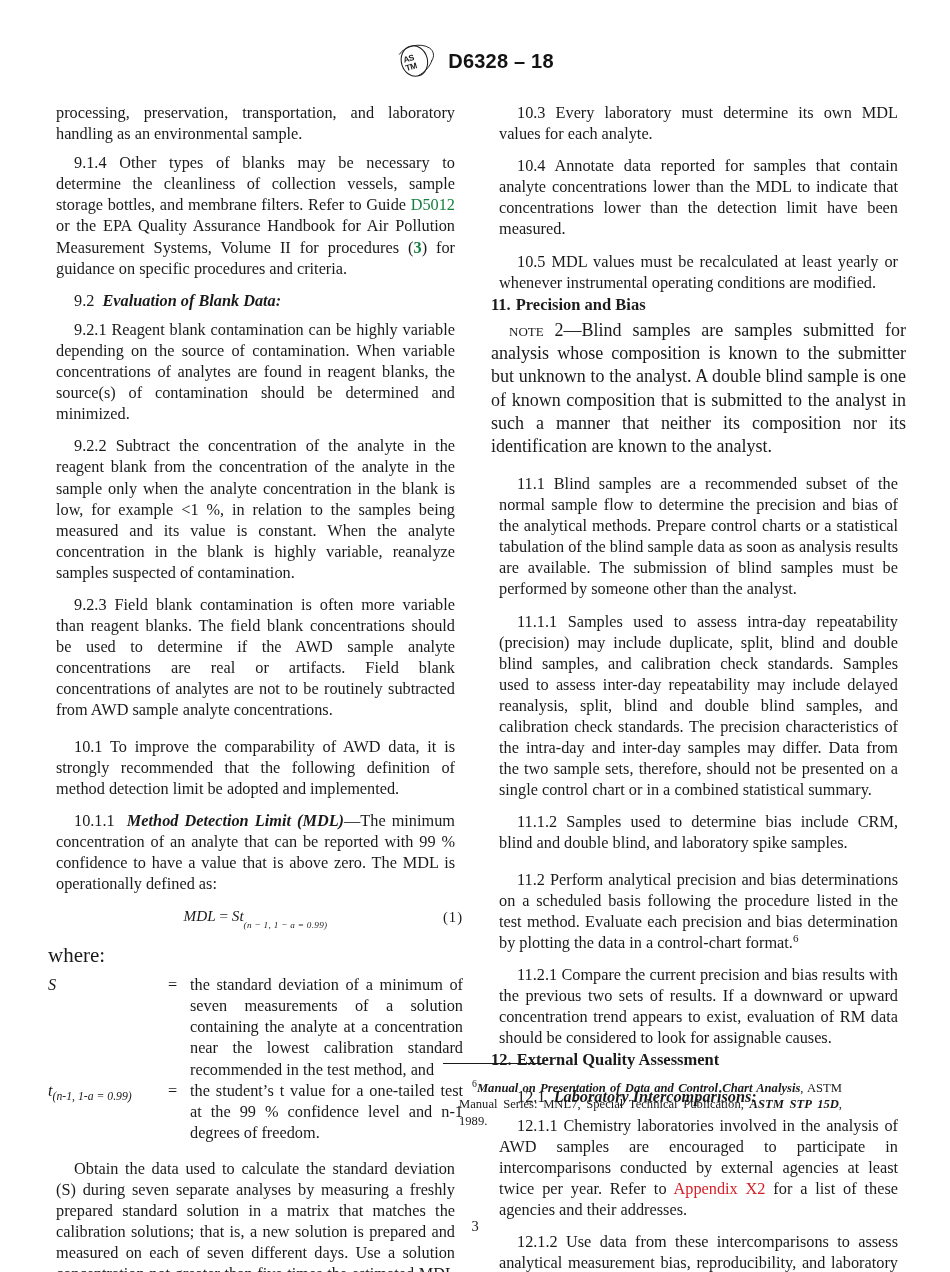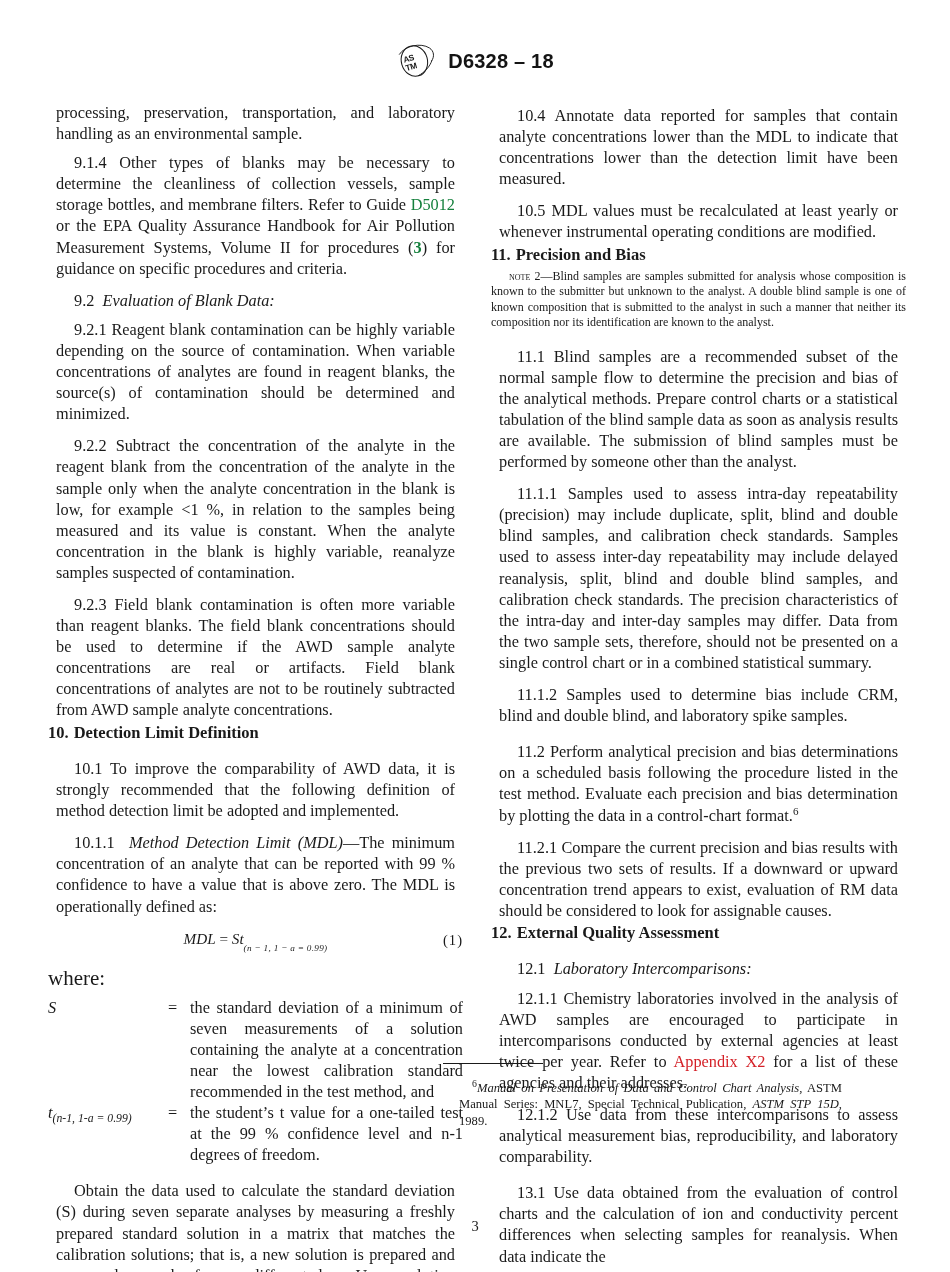--- a/index.html
+++ b/index.html
@@ -85,29 +85,29 @@
   .sec-head {
     font-weight: bold;
     font-size: 16.5px;
     line-height: 1.3;
     text-align: left;
     text-indent: 0;
     margin: 0;
   }
   .sec-head .num { margin-right: 5px; margin-top: 40px; }
 
-  .it { font-style: italic; }
+  .it { font-style: italic; font-weight: bold; }
   .lnk { color: #15803d; }
   .lnk-bright { color: #d42027; }
   .bold { font-weight: bold; }
   sup.fn { font-size: 0.68em; vertical-align: super; line-height: 0; }
 
   
   .note {
-    font-size: 12px;
+    font-size: 18px;
     line-height: 1.285;
     text-align: justify;
     text-indent: 18px;
     margin: 0;
   }
   .smallcaps {
     font-variant: small-caps;
     text-transform: lowercase;
   }
   .smallcaps::first-letter { text-transform: uppercase; }
@@ -235,21 +235,20 @@
       <p class="para"><span>9.1.4  Other types of blanks may be necessary to determine the cleanliness of collection vessels, sample storage bottles, and membrane filters. Refer to Guide </span><span class="lnk">D5012</span><span> or the EPA Quality Assurance Handbook for Air Pollution Measurement Systems, Volume II for procedures (</span><span class="lnk bold">3</span><span>) for guidance on specific procedures and criteria.</span></p>
 
       <p class="para gap-sm"><span>9.2</span>&nbsp;&nbsp;<span class="it">Evaluation of Blank Data:</span></p>
 
       <p class="para">9.2.1  Reagent blank contamination can be highly variable depending on the source of contamination. When variable concentrations of analytes are found in reagent blanks, the source(s) of contamination should be determined and minimized.</p>
 
       <p class="para gap-sm">9.2.2  Subtract the concentration of the analyte in the reagent blank from the concentration of the analyte in the sample only when the analyte concentration in the blank is low, for example &lt;1 %, in relation to the samples being measured and its value is constant. When the analyte concentration in the blank is highly variable, reanalyze samples suspected of contamination.</p>
 
       <p class="para gap-sm">9.2.3  Field blank contamination is often more variable than reagent blanks. The field blank concentrations should be used to determine if the AWD sample analyte concentrations are real or artifacts. Field blank concentrations of analytes are not to be routinely subtracted from AWD sample analyte concentrations.</p>
 
-      <p class="sec-head gap-lg"><span class="num">10.</span><span>Detection Limit Definition</span></p>
 
       <p class="para gap-md">10.1  To improve the comparability of AWD data, it is strongly recommended that the following definition of method detection limit be adopted and implemented.</p>
 
       <p class="para gap-sm"><span>10.1.1</span>&nbsp;&nbsp;<span class="it">Method Detection Limit (MDL)</span><span>—The minimum concentration of an analyte that can be reported with 99 % confidence to have a value that is above zero. The MDL is operationally defined as:</span></p>
 
       <div class="equation-row">
         <div class="eq-body"><span>MDL</span>&nbsp;<span style="font-style:normal">=</span>&nbsp;<span>St</span><span class="eq-sub">(n − 1,  1 − a = 0.99)</span></div>
         <div class="eq-num">(1)</div>
       </div>
 
@@ -270,20 +269,21 @@
       </tbody>
         </table>
 
       <p class="para gap-md"><span>Obtain the data used to calculate the standard deviation (S) during seven separate analyses by measuring a freshly prepared standard solution in a matrix that matches the calibration solutions; that is, a new solution is prepared and measured on each of seven different days. Use a solution concentration not greater than five times the estimated MDL (</span><span class="lnk bold">4</span><span>).</span></p>
 
       <p class="para gap-md"><span>10.2</span>&nbsp;&nbsp;<span class="it">Method Reporting Limits (MRL)</span><span>—The MRL is defined as 2–10 times the MDL. The MRL should remain constant for the study period design of the project. The MDL may vary throughout the study period but should always remain less than the MRL.</span></p>
     </div>
 
     <div class="col col-right">
 
+      <p class="para">10.3  Every laboratory must determine its own MDL values for each analyte.</p>
 
       <p class="para gap-sm">10.4  Annotate data reported for samples that contain analyte concentrations lower than the MDL to indicate that concentrations lower than the detection limit have been measured.</p>
 
       <p class="para gap-sm">10.5 MDL values must be recalculated at least yearly or whenever instrumental operating conditions are modified.</p>
 
       <p class="sec-head gap-lg"><span class="num">11.</span><span>Precision and Bias</span></p>
 
       <p class="note" style="margin-top:4px"><span class="smallcaps">Note</span><span> 2—</span><span>Blind samples are samples submitted for analysis whose composition is known to the submitter but unknown to the analyst. A double blind sample is one of known composition that is submitted to the analyst in such a manner that neither its composition nor its identification are known to the analyst.</span></p>
 
       <p class="para gap-md">11.1  Blind samples are a recommended subset of the normal sample flow to determine the precision and bias of the analytical methods. Prepare control charts or a statistical tabulation of the blind sample data as soon as analysis results are available. The submission of blind samples must be performed by someone other than the analyst.</p>

